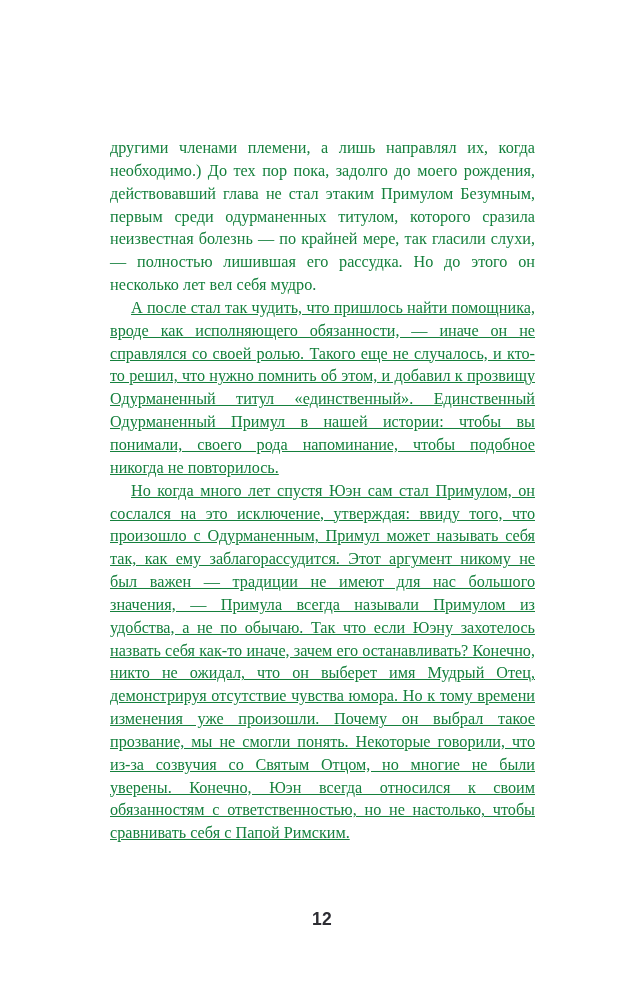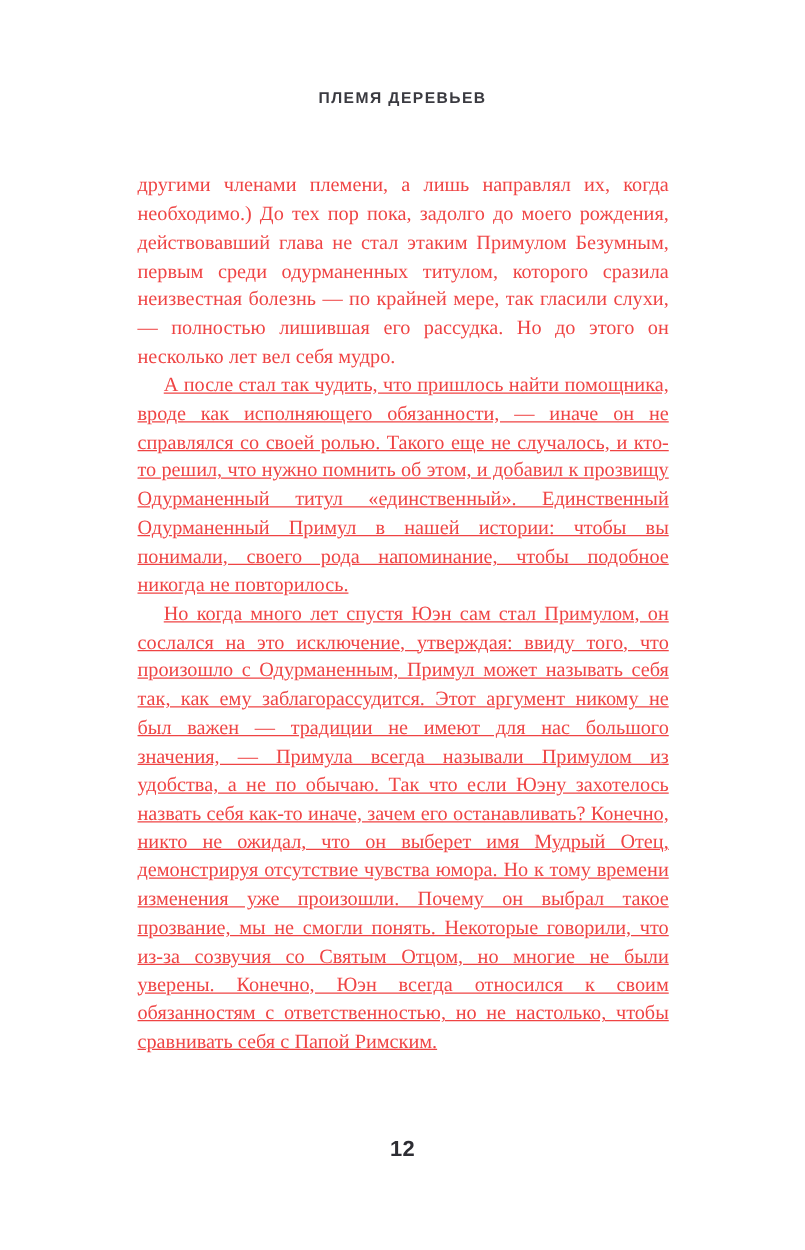--- a/index.html
+++ b/index.html
@@ -49,21 +49,21 @@
     left: 110px;
     width: 425px;
   }
 
   .para {
     margin: 0;
     font-size: 16.2px;
     line-height: 22.85px;
     text-align: justify;
     text-justify: inter-word;
-    color: #ef4444;
+    color: #15803d;
     hyphens: manual;
     word-spacing: 0.1px;
   }
   .para + .para {
     margin-top: 0;
     text-decoration: underline;
   }
   .para.indent {
     text-indent: 21px;
   }
@@ -82,21 +82,20 @@
     letter-spacing: 0.2px;
     color: #2d2d33;
     line-height: 1;
   }
 </style>
 </head>
 <body>
 
 <div class="page">
 
-  <div class="running-head">ПЛЕМЯ ДЕРЕВЬЕВ</div>
 
   <div class="text-block">
     <p class="para">другими членами племени, а лишь направлял их, когда необходимо.) До тех пор пока, задолго до моего рождения, действовавший глава не стал этаким Примулом Безумным, первым среди одурманенных титулом, которого сразила неизвестная болезнь — по крайней мере, так гласили слухи, — полностью лишившая его рассудка. Но до этого он несколько лет вел себя мудро.</p>
     <p class="para indent">А после стал так чудить, что пришлось найти помощника, вроде как исполняющего обязанности, — иначе он не справлялся со своей ролью. Такого еще не случалось, и кто-то решил, что нужно помнить об этом, и добавил к прозвищу Одурманенный титул «единственный». Единственный Одурманенный Примул в нашей истории: чтобы вы понимали, своего рода напоминание, чтобы подобное никогда не повторилось.</p>
     <p class="para indent">Но когда много лет спустя Юэн сам стал Примулом, он сослался на это исключение, утверждая: ввиду того, что произошло с Одурманенным, Примул может называть себя так, как ему заблагорассудится. Этот аргумент никому не был важен — традиции не имеют для нас большого значения, — Примула всегда называли Примулом из удобства, а не по обычаю. Так что если Юэну захотелось назвать себя как-то иначе, зачем его останавливать? Конечно, никто не ожидал, что он выберет имя Мудрый Отец, демонстрируя отсутствие чувства юмора. Но к тому времени изменения уже произошли. Почему он выбрал такое прозвание, мы не смогли понять. Некоторые говорили, что из-за созвучия со Святым Отцом, но многие не были уверены. Конечно, Юэн всегда относился к своим обязанностям с ответственностью, но не настолько, чтобы сравнивать себя с Папой Римским.</p>
   </div>
 
   <div class="folio">12</div>
 
 </div>

